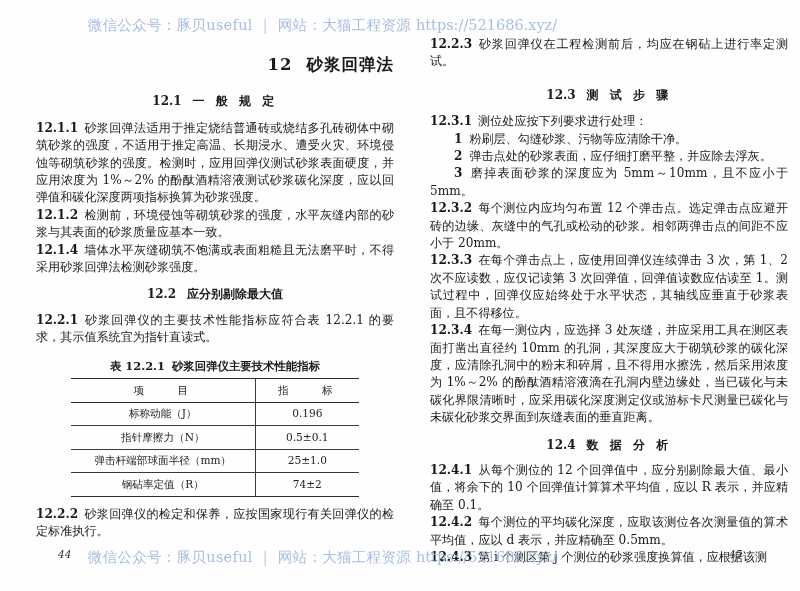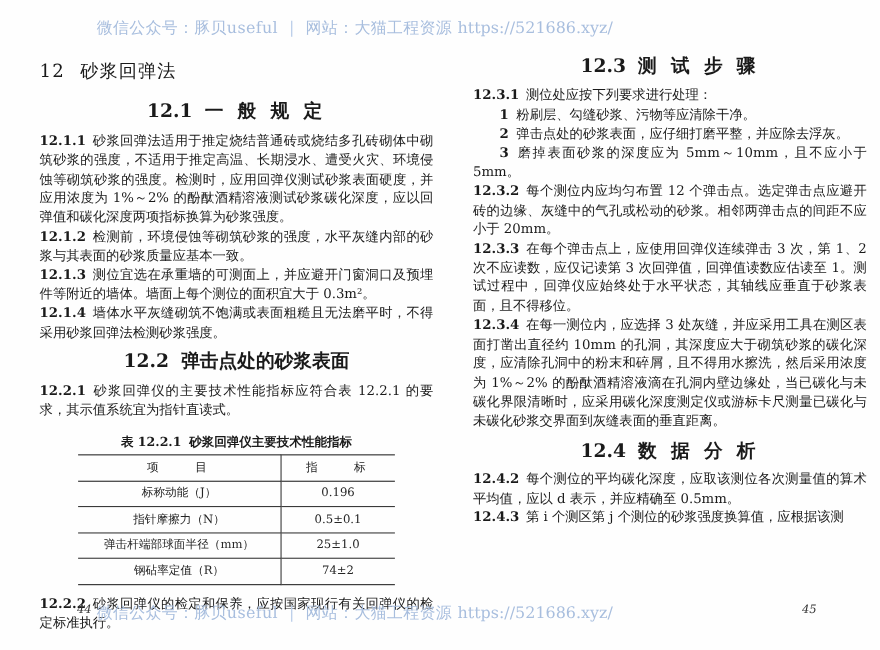--- a/index.html
+++ b/index.html
@@ -57,33 +57,33 @@
     font-size: 12.1px;
     line-height: 17.4px;
     text-align: justify;
     text-justify: inter-ideograph;
   }
   .col-left  { left: 36px; }
   .col-right { left: 430px; top: 36px; }
 
   
   .chapter-title {
-    text-align: left;
-    font-weight: normal;
+    text-align: right;
+    font-weight: bold;
     font-size: 16.5px;
     letter-spacing: 1px;
     margin: 18px 0 0 0;
     padding-bottom: 4px;
   }
   .chapter-title .num { margin-right: 14px; }
 
   .section-title {
     text-align: center;
     font-weight: bold;
-    font-size: 17px;
+    font-size: 12px;
     margin: 16px 0 9px 0;
   }
   .section-title .num { margin-right: 11px; }
   .section-title .spaced { letter-spacing: 3.5px; }
 
   .section-title-tight { margin: 10px 0 8px 0; }
 
   
   p.para {
     margin: 0;
@@ -143,21 +143,21 @@
   table.spec .c-val { width: 102px; }
 
   
   .folio {
     position: absolute;
     font-size: 10.5px;
     font-style: italic;
     color: #333;
     top: 548px;
   }
-  .folio-left  { left: 70px; }
+  .folio-left  { left: 58px; }
   .folio-right { left: 729px; }
 </style>
 </head>
 <body>
 
 <div class="page">
 
   <div class="watermark watermark-top">
     <span>微信公众号：豚贝useful</span>
     <span class="sep">|</span>
@@ -176,30 +176,27 @@
     </div>
 
     <p class="para">
       <span class="clause">12.1.1</span><span>砂浆回弹法适用于推定烧结普通砖或烧结多孔砖砌体中砌筑砂浆的强度，不适用于推定高温、长期浸水、遭受火灾、环境侵蚀等砌筑砂浆的强度。检测时，应用回弹仪测试砂浆表面硬度，并应用浓度为 1%～2% 的酚酞酒精溶液测试砂浆碳化深度，应以回弹值和碳化深度两项指标换算为砂浆强度。</span>
     </p>
 
     <p class="para">
       <span class="clause">12.1.2</span><span>检测前，环境侵蚀等砌筑砂浆的强度，水平灰缝内部的砂浆与其表面的砂浆质量应基本一致。</span>
     </p>
 
-    <p class="para">
-      <span class="clause">12.1.3</span><span>测位宜选在承重墙的可测面上，并应避开门窗洞口及预埋件等附近的墙体。墙面上每个测位的面积宜大于 0.3m²。</span>
-    </p>
 
     <p class="para">
       <span class="clause">12.1.4</span><span>墙体水平灰缝砌筑不饱满或表面粗糙且无法磨平时，不得采用砂浆回弹法检测砂浆强度。</span>
     </p>
 
     <div class="section-title section-title-tight">
-      <span class="num">12.2</span><span>弹击点处的砂浆表面</span>
+      <span class="num">12.2</span><span>应分别剔除最大值</span>
     </div>
 
     <p class="para">
       <span class="clause">12.2.1</span><span>砂浆回弹仪的主要技术性能指标应符合表 12.2.1 的要求，其示值系统宜为指针直读式。</span>
     </p>
 
     <div class="table-caption">
       <span class="tnum">表 12.2.1</span><span>砂浆回弹仪主要技术性能指标</span>
     </div>
 
@@ -231,20 +228,23 @@
     </table>
 
     <p class="para">
       <span class="clause">12.2.2</span><span>砂浆回弹仪的检定和保养，应按国家现行有关回弹仪的检定标准执行。</span>
     </p>
 
   </div>
 
   <div class="col col-right">
 
+    <p class="para">
+      <span class="clause">12.2.3</span><span>砂浆回弹仪在工程检测前后，均应在钢砧上进行率定测试。</span>
+    </p>
 
     <div class="section-title">
       <span class="num">12.3</span><span class="spaced">测 试 步 骤</span>
     </div>
 
     <p class="para">
       <span class="clause">12.3.1</span><span>测位处应按下列要求进行处理：</span>
     </p>
 
     <p class="item">
@@ -266,20 +266,23 @@
     </p>
 
     <p class="para">
       <span class="clause">12.3.4</span><span>在每一测位内，应选择 3 处灰缝，并应采用工具在测区表面打凿出直径约 10mm 的孔洞，其深度应大于砌筑砂浆的碳化深度，应清除孔洞中的粉末和碎屑，且不得用水擦洗，然后采用浓度为 1%～2% 的酚酞酒精溶液滴在孔洞内壁边缘处，当已碳化与未碳化界限清晰时，应采用碳化深度测定仪或游标卡尺测量已碳化与未碳化砂浆交界面到灰缝表面的垂直距离。</span>
     </p>
 
     <div class="section-title section-title-tight">
       <span class="num">12.4</span><span class="spaced">数 据 分 析</span>
     </div>
 
+    <p class="para">
+      <span class="clause">12.4.1</span><span>从每个测位的 12 个回弹值中，应分别剔除最大值、最小值，将余下的 10 个回弹值计算算术平均值，应以 R 表示，并应精确至 0.1。</span>
+    </p>
 
     <p class="para">
       <span class="clause">12.4.2</span><span>每个测位的平均碳化深度，应取该测位各次测量值的算术平均值，应以 d 表示，并应精确至 0.5mm。</span>
     </p>
 
     <p class="para">
       <span class="clause">12.4.3</span><span>第 i 个测区第 j 个测位的砂浆强度换算值，应根据该测</span>
     </p>
 
   </div>

